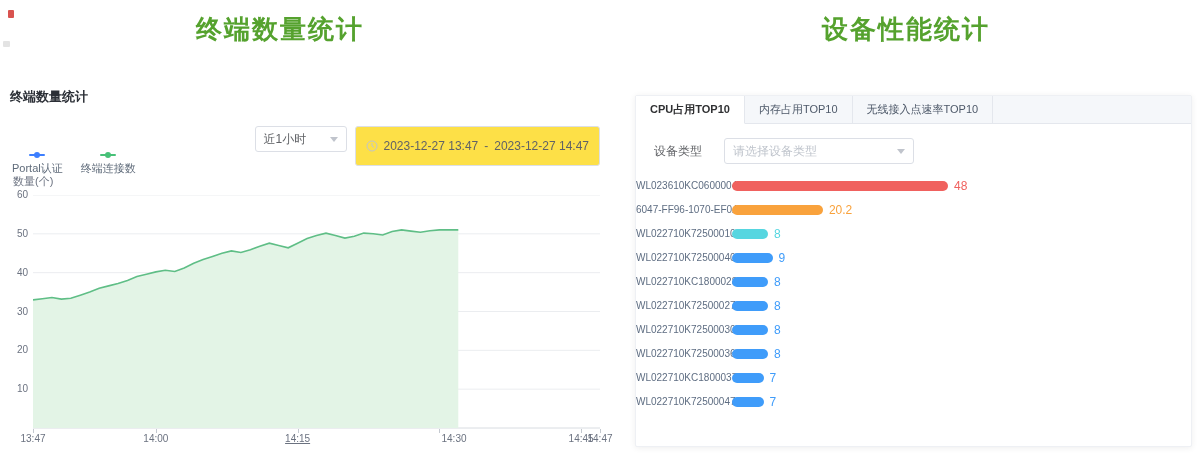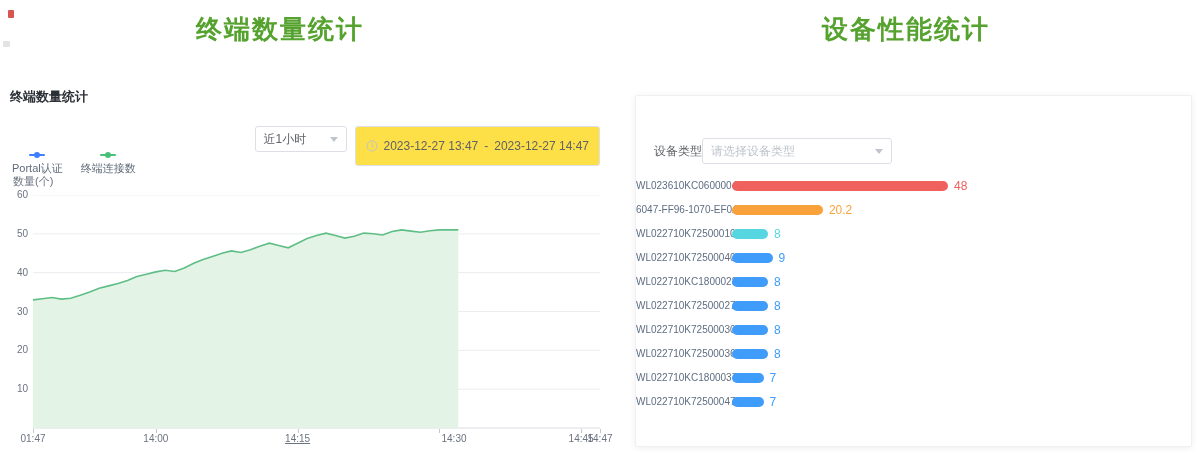--- a/index.html
+++ b/index.html
@@ -56,21 +56,21 @@
                  background:#fff; border:1px solid #eef0f4; border-radius:2px;
                  box-shadow:0 1px 6px rgba(0,0,0,0.07); }
   #tabs-bar { display:flex; height:28px; background:#f5f7fa;
               border-bottom:1px solid #e4e7ed; }
   .tab { padding:0 14px; line-height:27px; font-size:11px; color:#4e5969;
          border-right:1px solid #e4e7ed; cursor:pointer; white-space:nowrap; }
   .tab.active { background:#fff; color:#303133; font-weight:bold;
                 border-bottom:1px solid #fff; margin-bottom:-1px; }
 
   #filter-row { position:absolute; left:18px; top:42px; display:flex;
-                align-items:center; gap:0; }
+                align-items:center; gap:22px; }
   #filter-label { font-size:12px; color:#606266; }
   #device-type-select { width:190px; color:#bfc4cc; }
 
   #bar-chart { position:absolute; left:0; top:78px; width:557px; height:270px; }
   .bar-row { position:absolute; left:0; width:557px; height:24px; }
   .bar-cat { position:absolute; left:0; top:0; width:90px; height:24px; line-height:24px;
              text-align:right; font-size:10px; color:#5e6d82; white-space:nowrap; }
   .bar { position:absolute; top:7px; height:10px; border-radius:5px; }
   .bar-val { position:absolute; top:0; height:24px; line-height:24px; font-size:12px; }
 </style>
@@ -127,39 +127,44 @@
     </svg>
   <div id="trend-yticks">
       <div class="y-tick" style="top: 382.167px;">10</div>
       <div class="y-tick" style="top: 343.333px;">20</div>
       <div class="y-tick" style="top: 304.5px;">30</div>
       <div class="y-tick" style="top: 265.667px;">40</div>
       <div class="y-tick" style="top: 226.833px;">50</div>
       <div class="y-tick" style="top: 188px;">60</div>
     </div>
   <div id="trend-xticks">
-      <div class="x-tick" style="left: 13px;">01:47</div>
+      <div class="x-tick" style="left: 13px;">13:47</div>
       <div class="x-tick-mark" style="left: 33px;"></div>
       <div class="x-tick" style="left: 135.85px;">14:00</div>
       <div class="x-tick-mark" style="left: 155.85px;"></div>
       <div class="x-tick" style="left: 277.6px; text-decoration: underline;">14:15</div>
       <div class="x-tick-mark" style="left: 297.6px;"></div>
       <div class="x-tick" style="left: 434px;">14:30</div>
       <div class="x-tick-mark" style="left: 439.35px;"></div>
       <div class="x-tick" style="left: 561.1px;">14:45</div>
       <div class="x-tick-mark" style="left: 581.1px;"></div>
       <div class="x-tick" style="left: 580px;">14:47</div>
       <div class="x-tick-mark" style="left: 600px;"></div>
     </div>
 </div>
 
 <div id="right-panel" class="panel">
   <div class="big-title">设备性能统计</div>
 
   <div id="device-card">
+    <div id="tabs-bar">
+        <div class="tab active">CPU占用TOP10</div>
+        <div class="tab">内存占用TOP10</div>
+        <div class="tab">无线接入点速率TOP10</div>
+      </div>
 
     <div id="filter-row">
       <span id="filter-label">设备类型</span>
       <div id="device-type-select" class="fake-select">
         <span>请选择设备类型</span>
         <span class="caret"></span>
       </div>
     </div>
 
     <div id="bar-chart">

